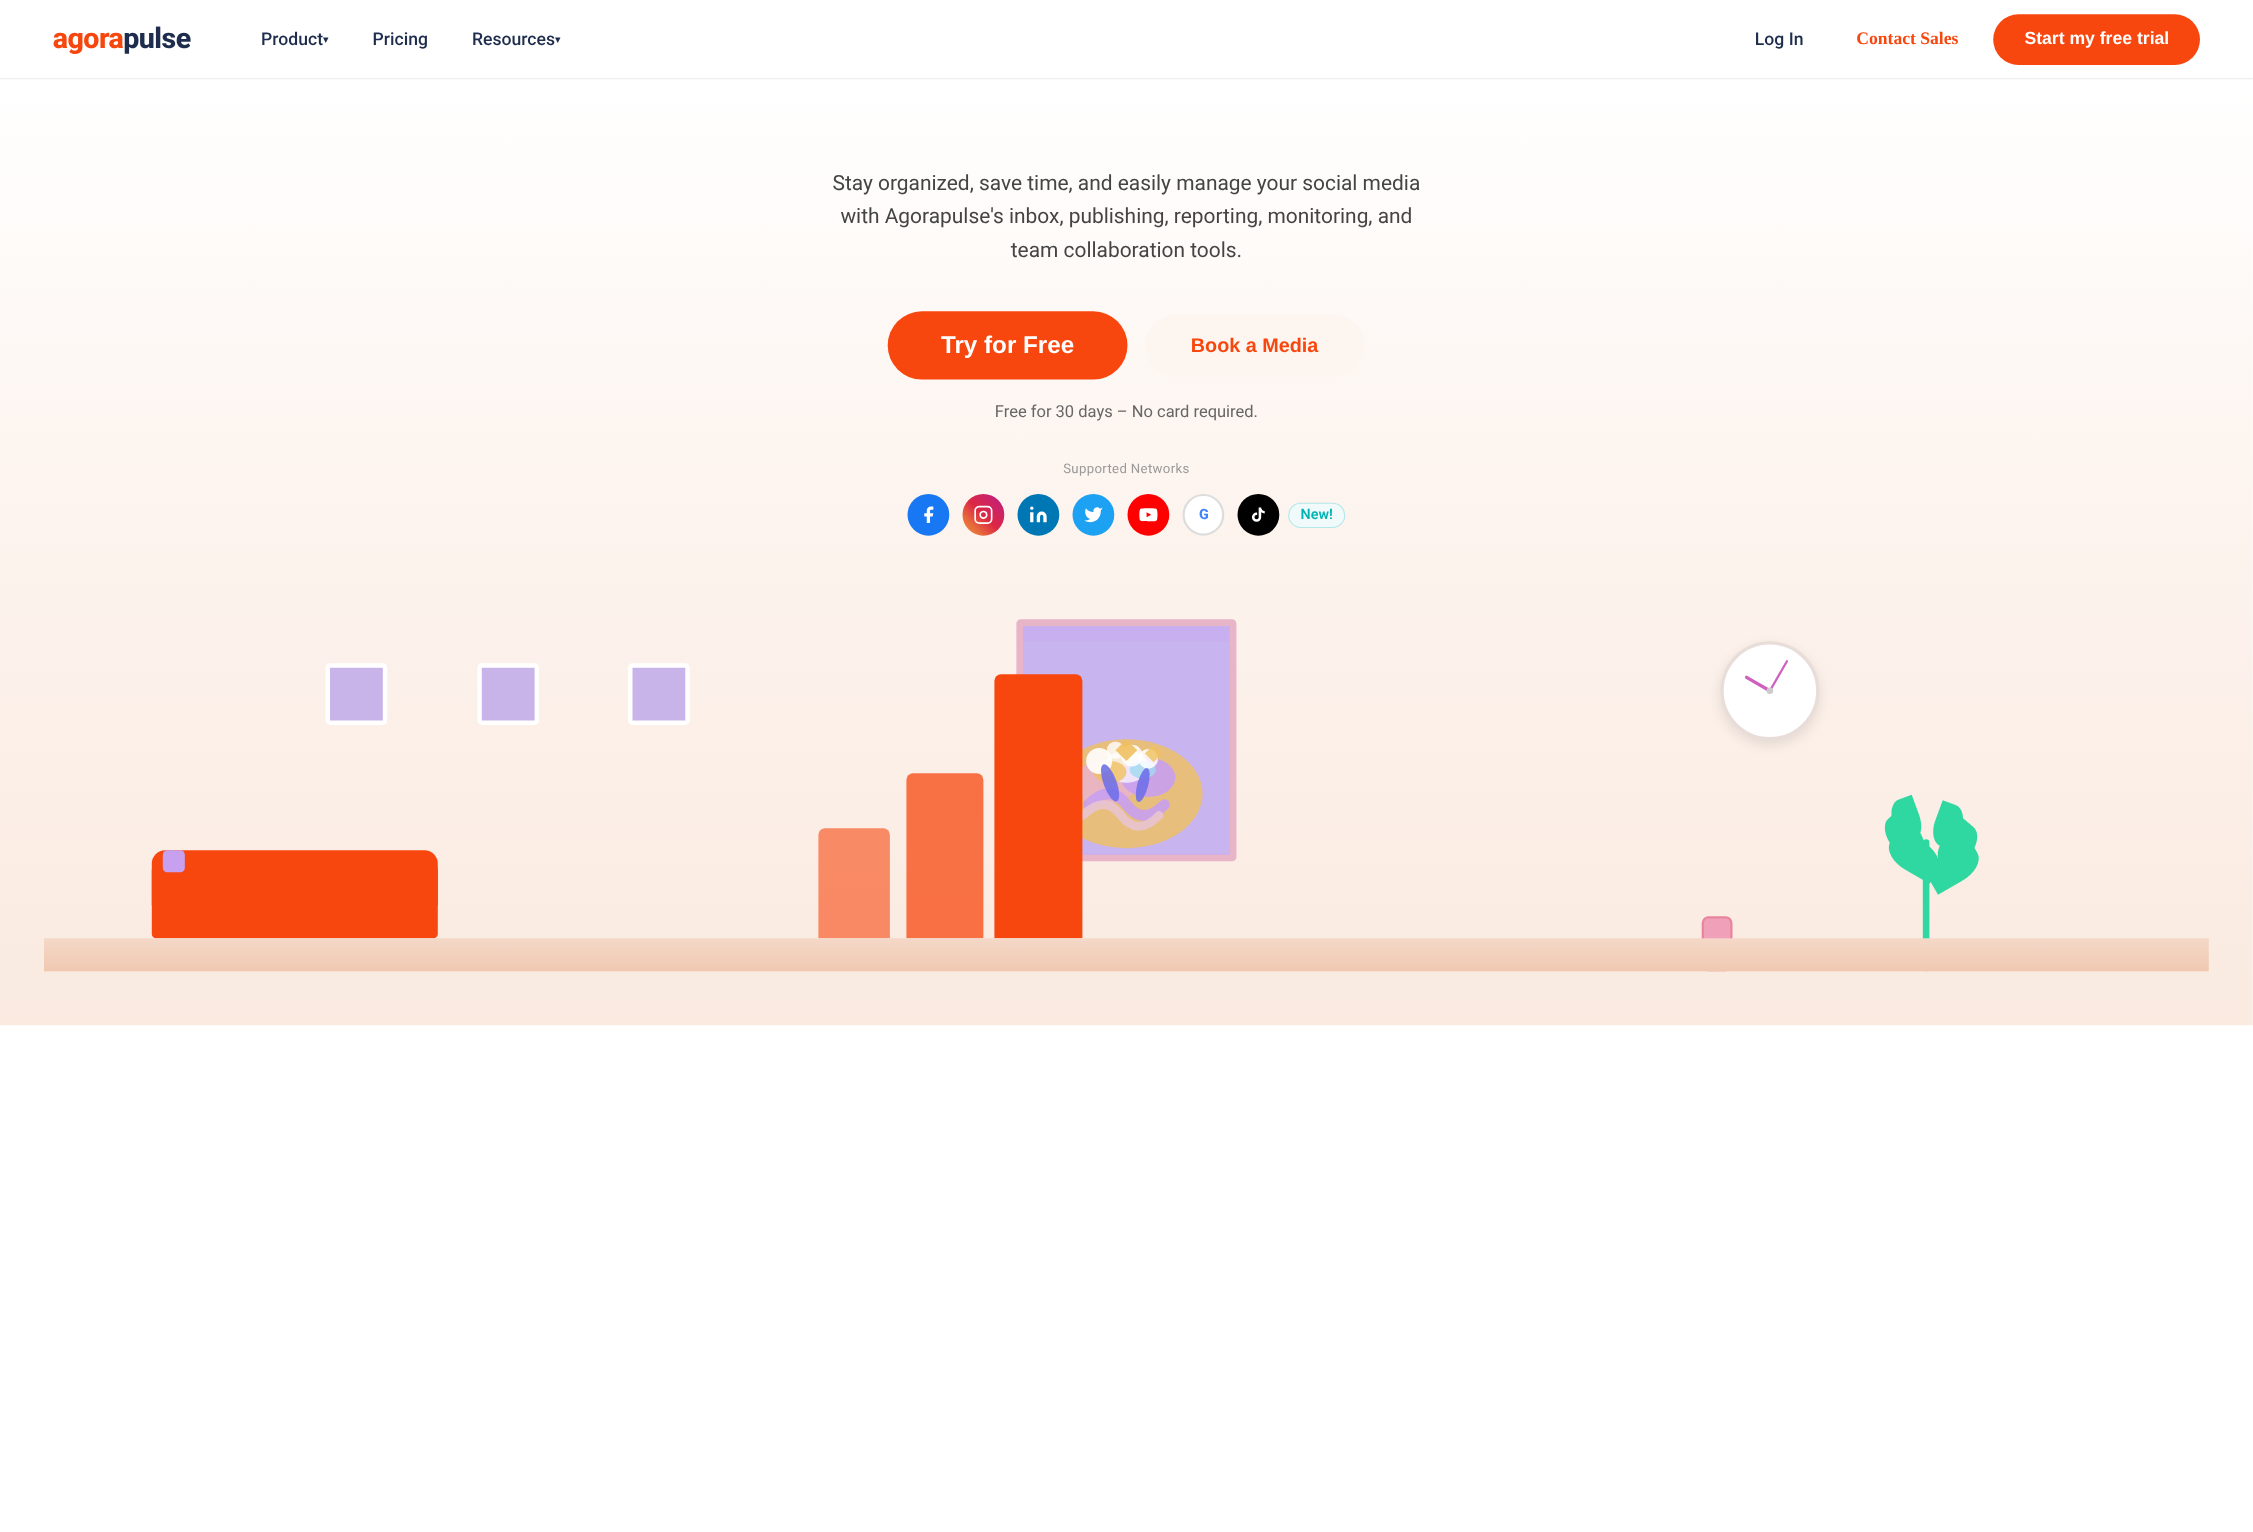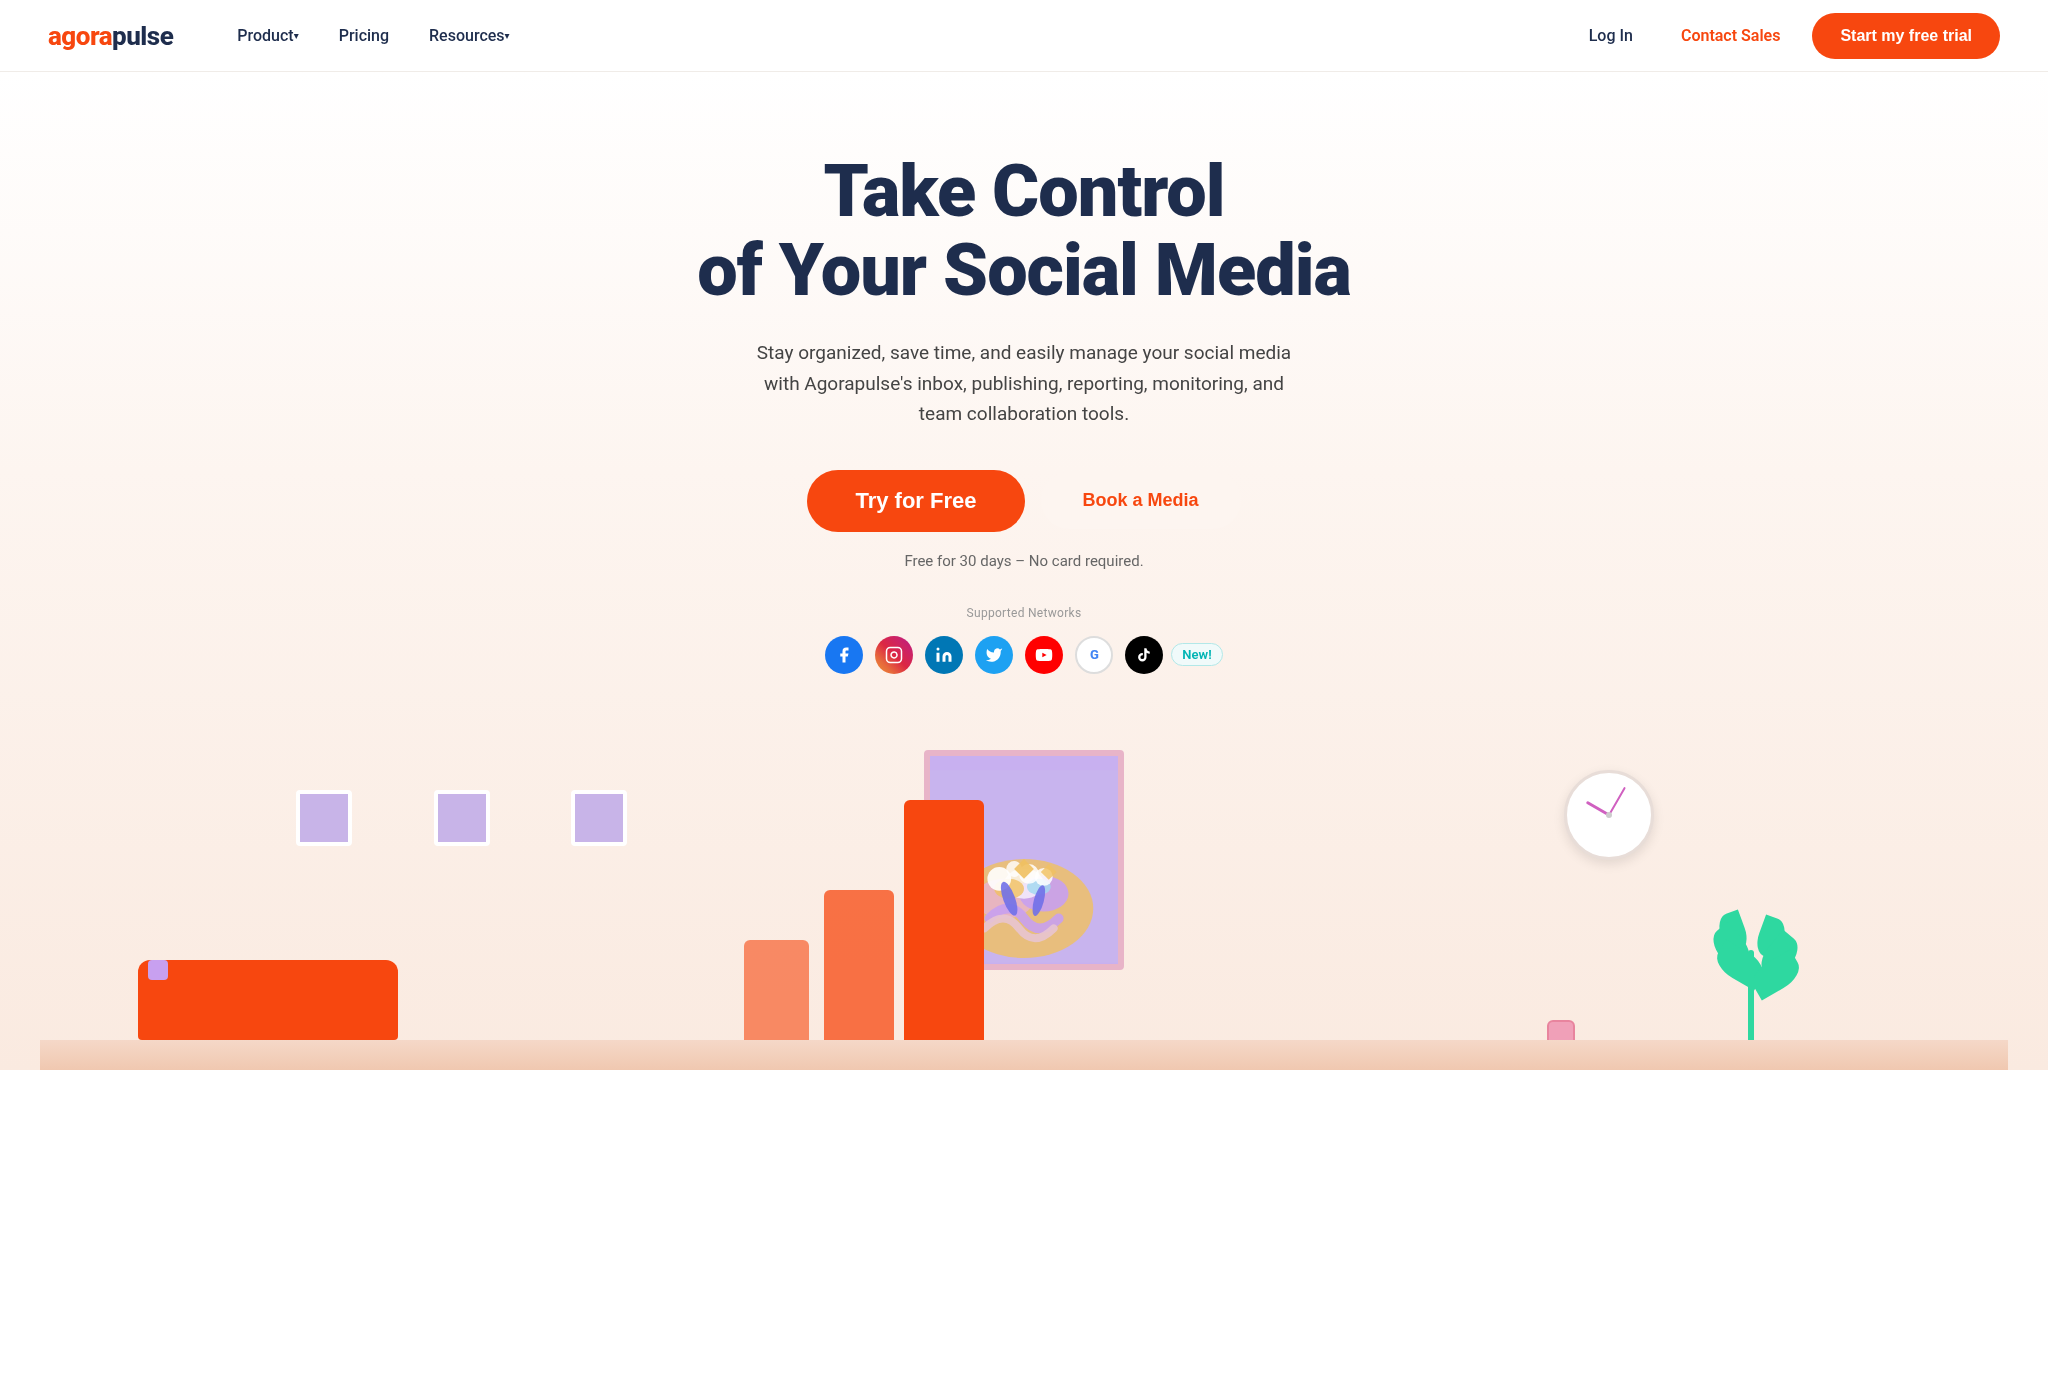--- a/index.html
+++ b/index.html
@@ -84,20 +84,21 @@
       cursor: pointer;
     }
 
     .nav-contact {
       font-size: 16px;
       font-weight: 600;
       color: #F7470F;
       text-decoration: none;
       padding: 8px 16px;
       cursor: pointer;
+      font-family: Liberation Serif, serif;
     }
 
     .nav-cta {
       background: #F7470F;
       color: #fff;
       border: none;
       border-radius: 50px;
       padding: 14px 28px;
       font-size: 16px;
       font-weight: 700;
@@ -409,24 +410,20 @@
   </div>
 
   <div class="nav-right">
     <a class="nav-login">Log In</a>
     <a class="nav-contact">Contact Sales</a>
     <button class="nav-cta">Start my free trial</button>
   </div>
 </nav>
 
 <section class="hero">
-  <h1 class="hero-title">
-    <span>Take Control</span><br>
-    <span>of Your Social Media</span>
-  </h1>
 
   <p class="hero-subtitle">Stay organized, save time, and easily manage your social media with Agorapulse's inbox, publishing, reporting, monitoring, and team collaboration tools.</p>
 
   <div class="hero-buttons">
     <button class="btn-try-free">Try for Free</button>
     <button class="btn-book-demo">Book a Media</button>
   </div>
 
   <p class="hero-note">Free for 30 days – No card required.</p>
 

